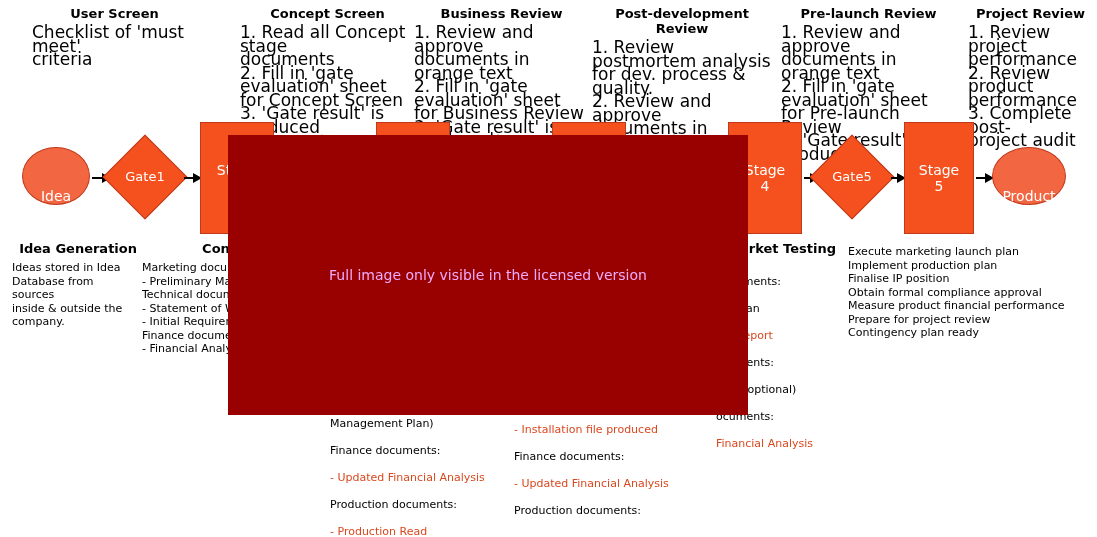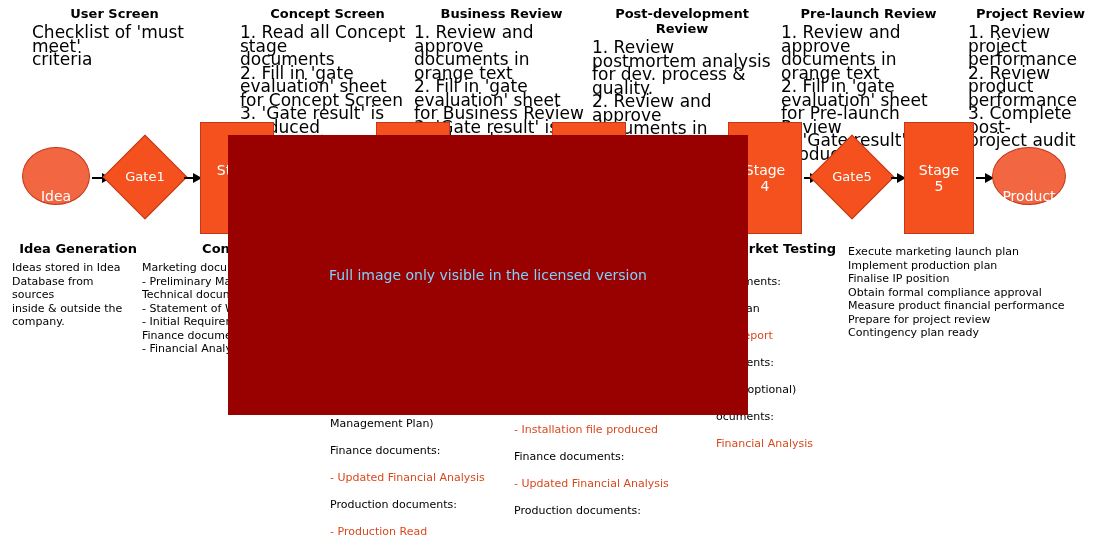--- a/index.html
+++ b/index.html
@@ -133,21 +133,21 @@
     font-size: 11px;
     line-height: 13.5px;
     white-space: pre-line;
   }
   .doc-col .hl {
     color: #d9481f;
   }
   .overlay {
     position: absolute;
     background: #990000;
-    color: #7dd3fc;
+    color: #f0abfc;
     display: flex;
     align-items: center;
     justify-content: center;
     font-size: 14px;
     z-index: 50;
   }
 </style>
 </head>
 <body>
 

